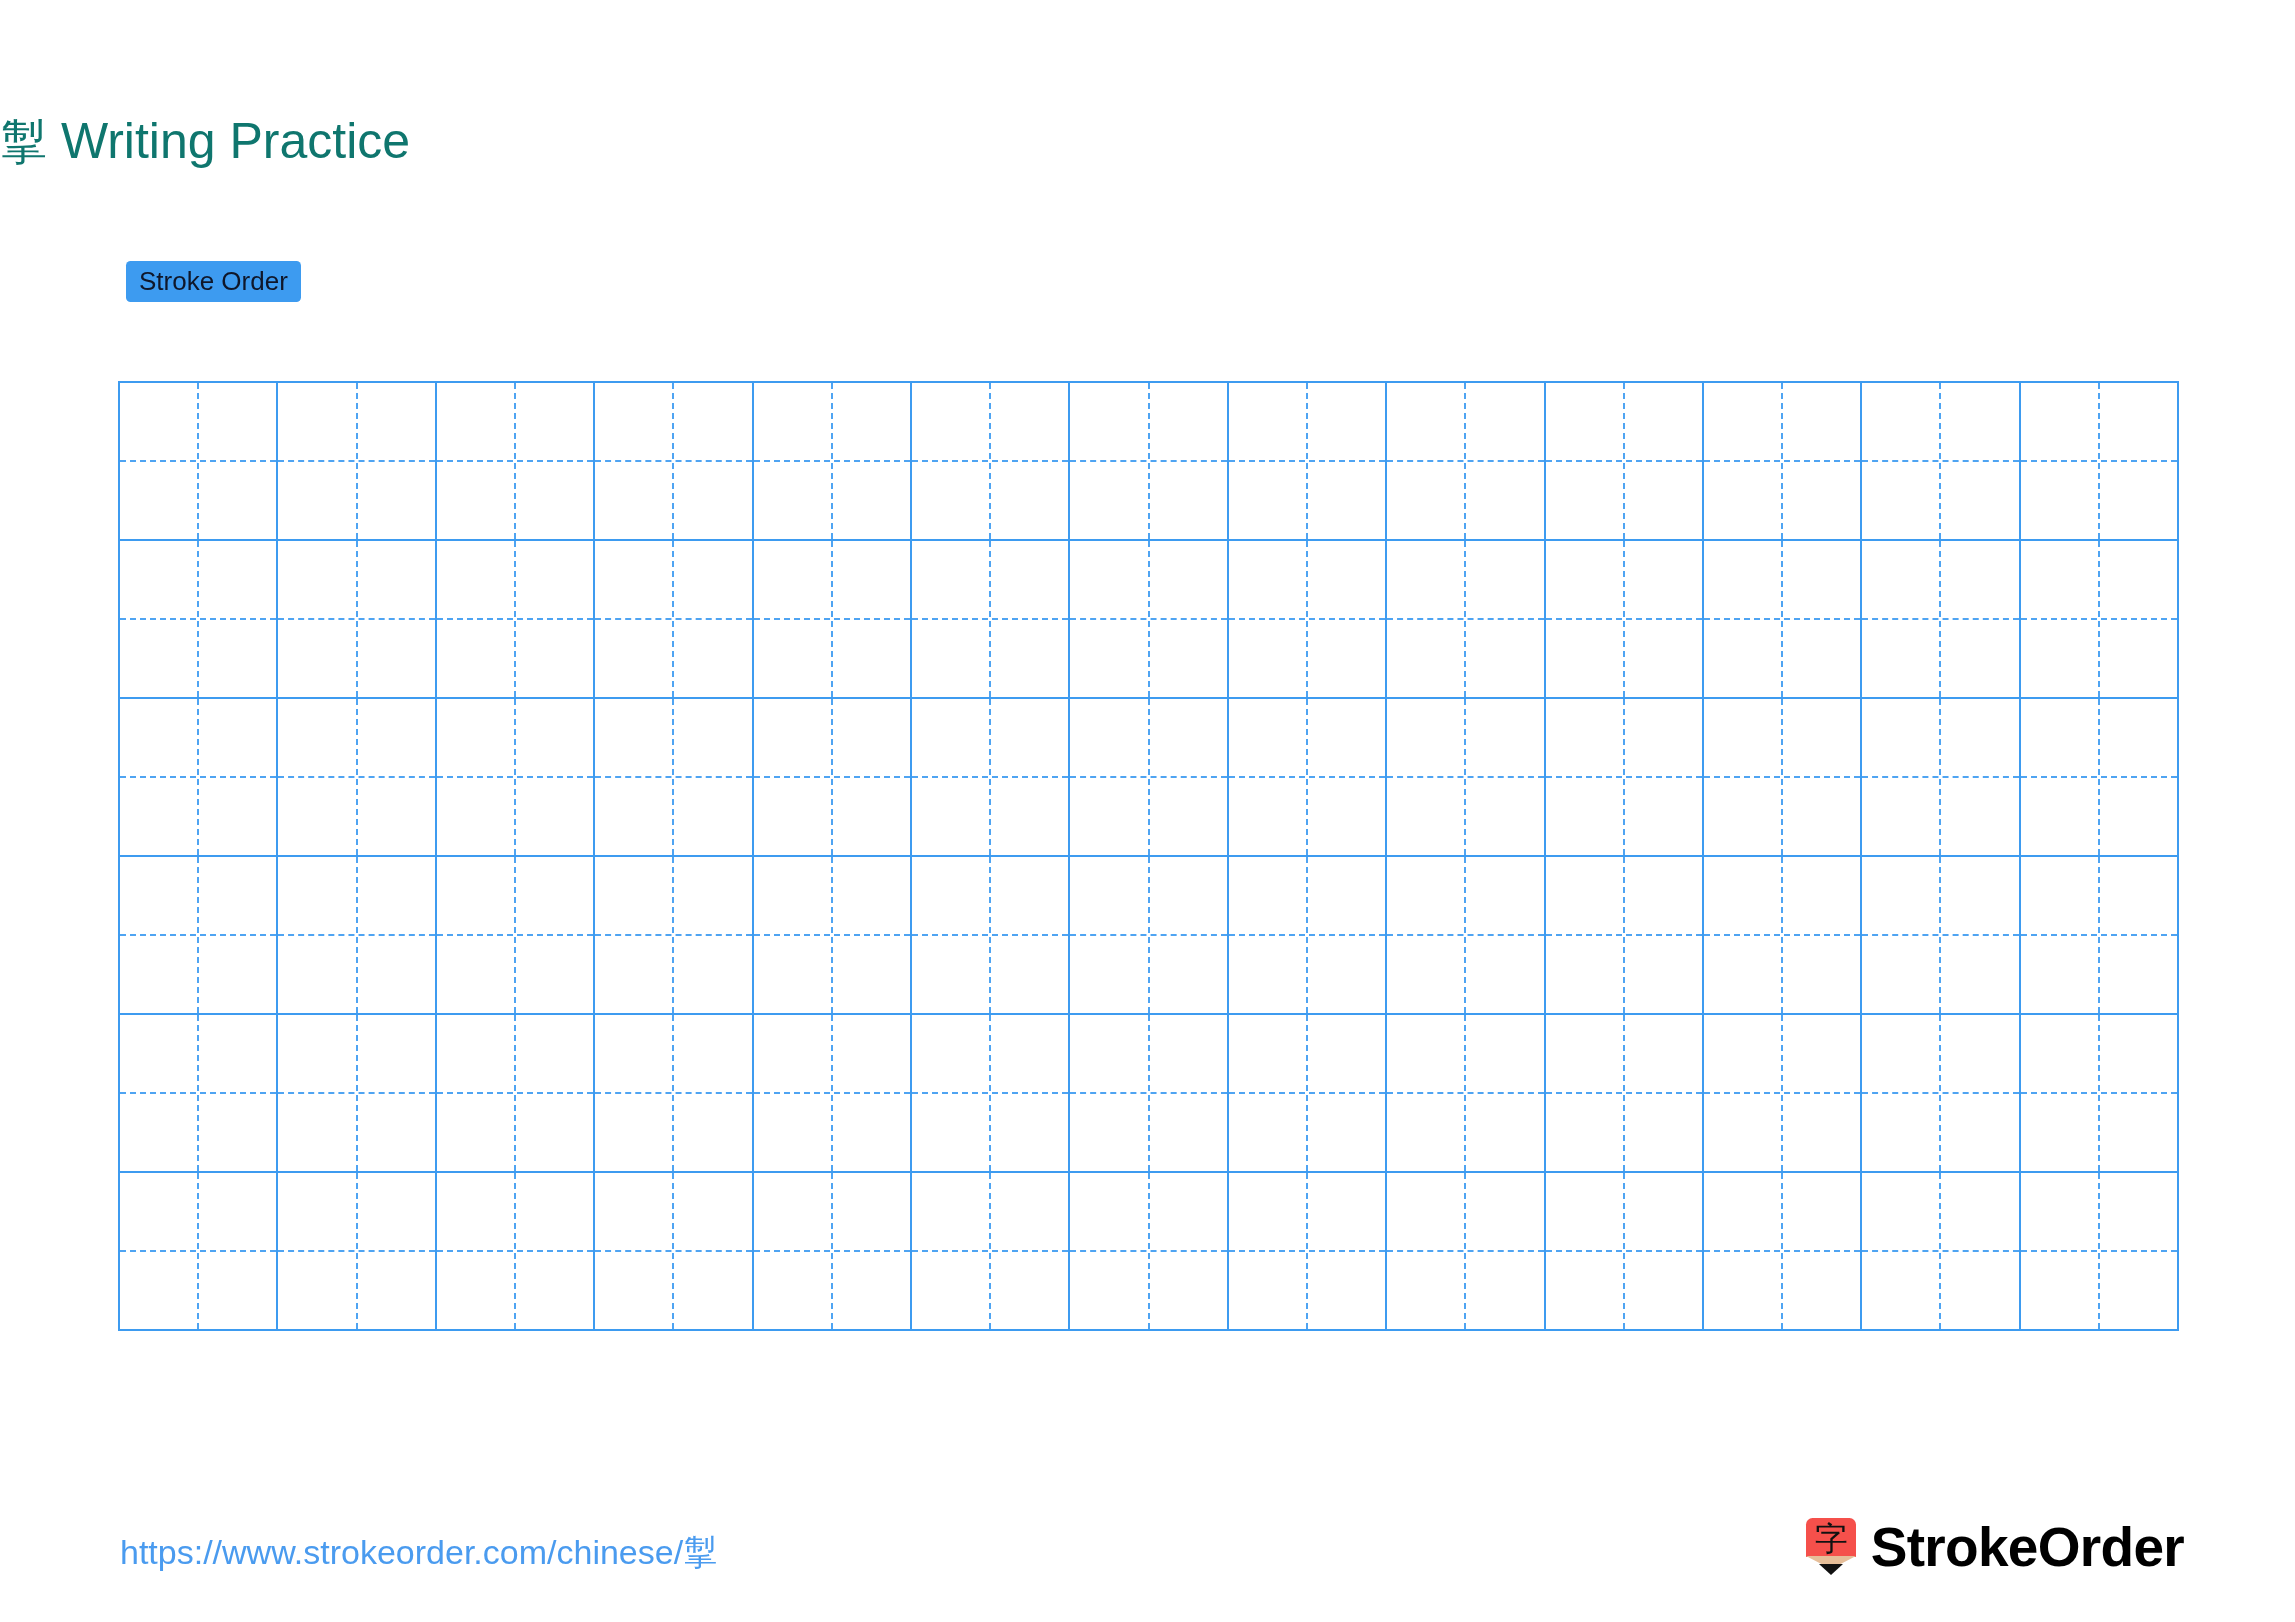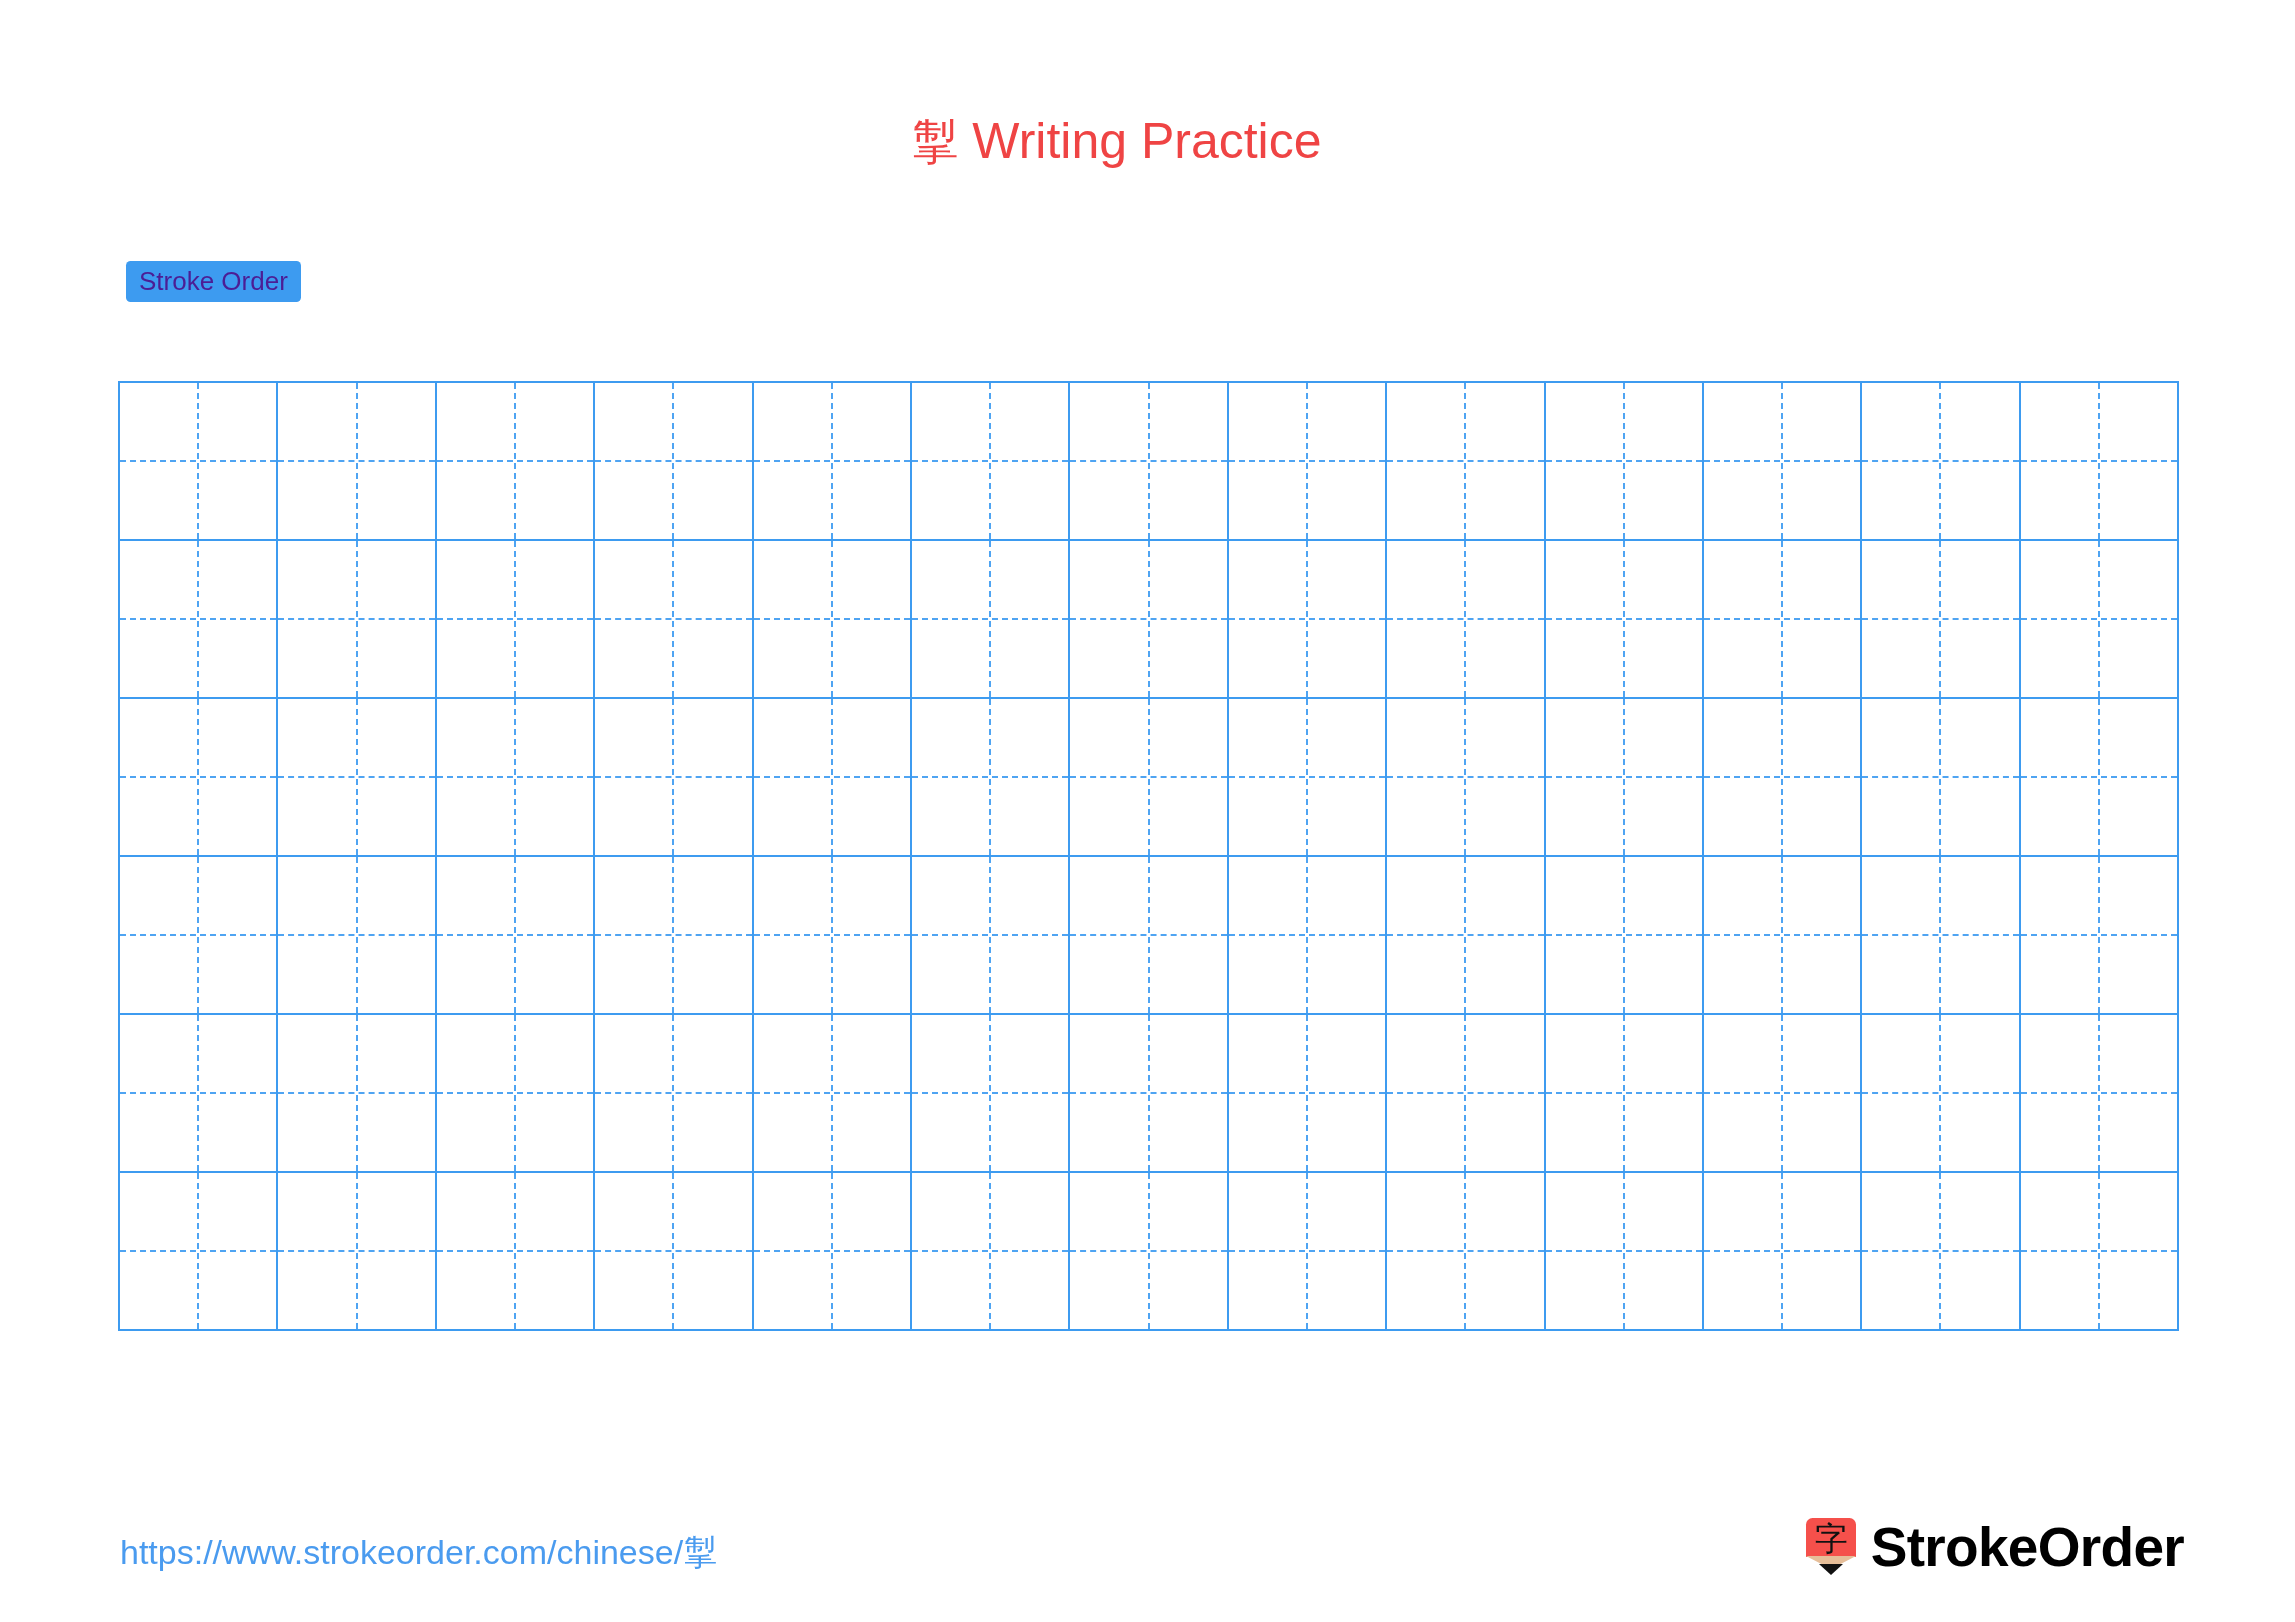--- a/index.html
+++ b/index.html
@@ -14,24 +14,23 @@
     font-family: "Liberation Sans", sans-serif;
     overflow: hidden;
   }
 
   
   #page-title {
     position: absolute;
     left: 0;
     top: 116px;
     width: 2233px;
-    text-align: center;
     font-size: 50px;
     line-height: 1.0;
-    color: #ef4444;
+    color: #0f766e;
     font-weight: 400;
     white-space: nowrap;
   }
   #page-title .hanzi-title {
     font-family: "DejaVu Sans", sans-serif;
     font-size: 47px;
   }
 
   
   #stroke-order-section {
@@ -42,21 +41,21 @@
     height: 72px;
   }
   #stroke-order-badge {
     position: absolute;
     left: 0;
     top: 7.9px;
     height: 41px;
     line-height: 41px;
     padding: 0 13px;
     background: #3D9BF0;
-    color: #4c1d95;
+    color: #0f172a;
     font-size: 26px;
     border-radius: 4.6px;
     white-space: nowrap;
     box-sizing: border-box;
   }
   #stroke-steps {
     position: absolute;
     left: 281px;
     top: 0;
     height: 72px;

